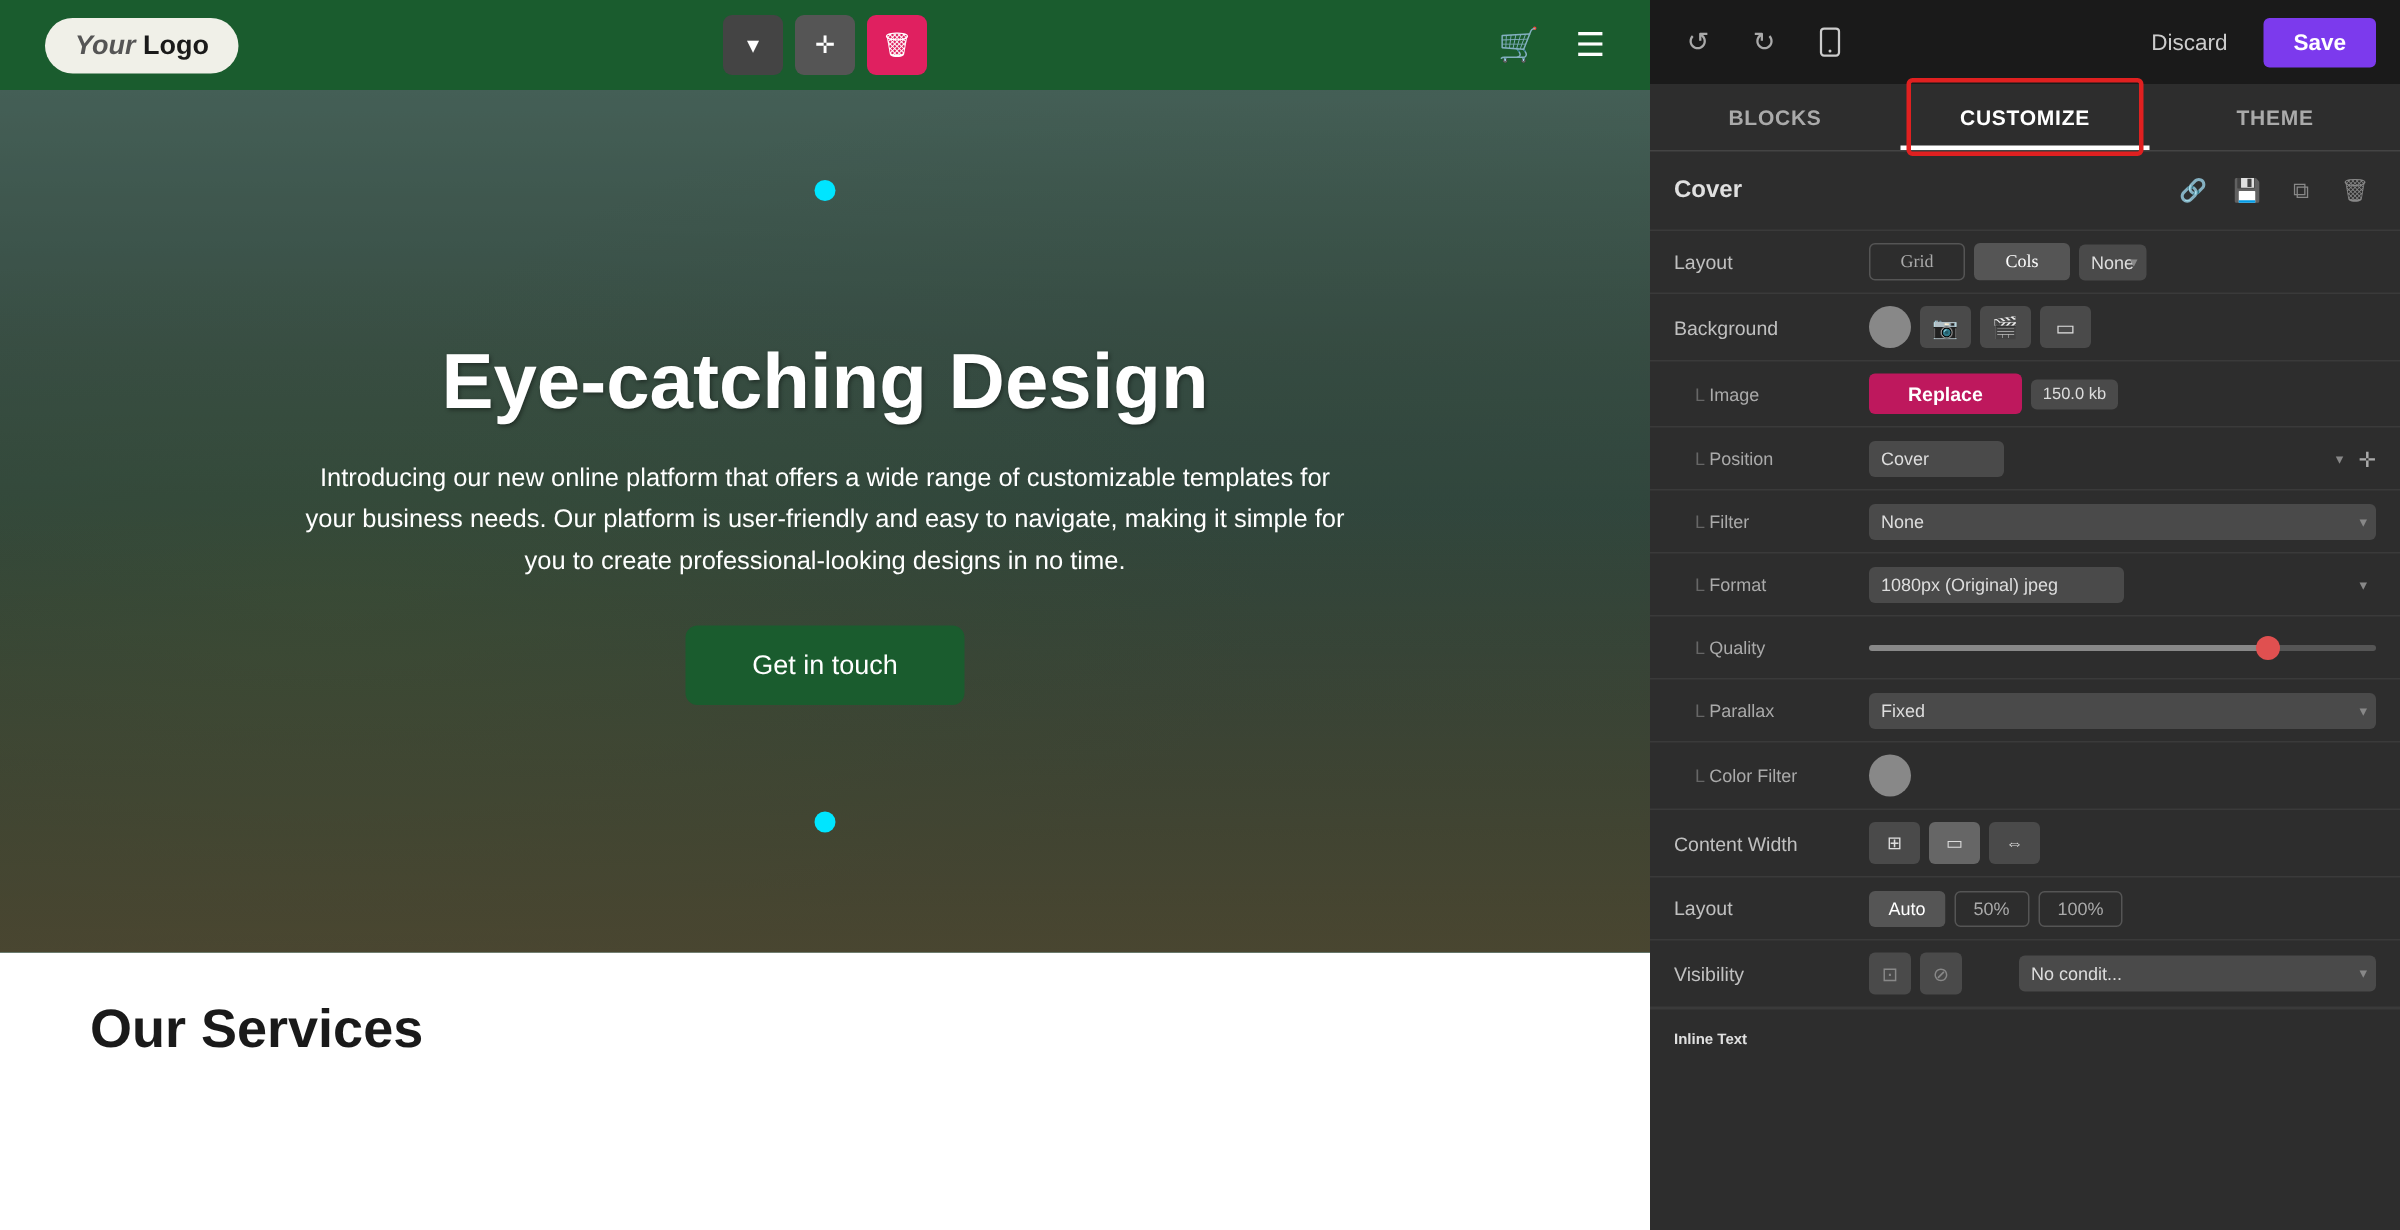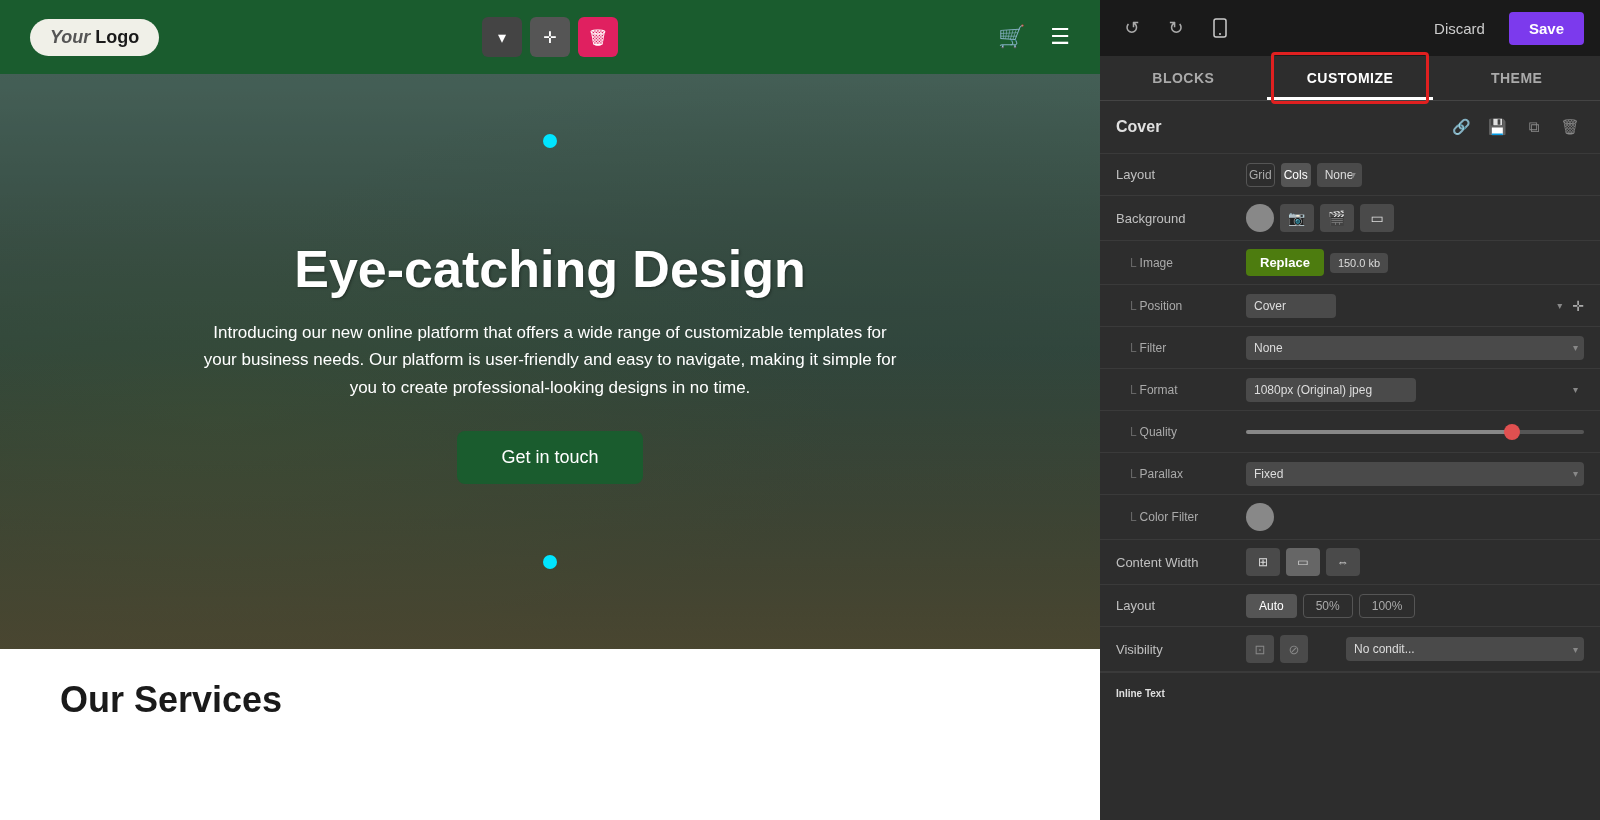--- a/index.html
+++ b/index.html
@@ -11,21 +11,21 @@
       height: 820px;
       display: flex;
       flex-direction: column;
       overflow: hidden;
       position: relative;
     }
 
     
     .site-header {
       background: #1a5c2e;
-      height: 74px;
+      height: 60px;
       display: flex;
       align-items: center;
       justify-content: space-between;
       padding: 0 30px;
       position: relative;
       z-index: 10;
     }
     .logo-oval {
       background: #f0f0e8;
       border-radius: 50px;
@@ -339,25 +339,26 @@
     }
     .prop-controls {
       display: flex;
       align-items: center;
       gap: 6px;
       flex: 1;
     }
 
     
     .layout-btn {
-      padding: 4px 2px;
+      padding: 4px 20px;
       border-radius: 4px;
       font-size: 12px;
       cursor: pointer;
       border: 1px solid transparent;
+      font-family: Liberation Serif, serif;
     }
     .layout-btn-active {
       background: #555;
       color: white;
     }
     .layout-btn-inactive {
       background: transparent;
       color: #aaa;
       border-color: #555;
     }
@@ -389,25 +390,25 @@
       display: flex;
       align-items: center;
       justify-content: center;
       cursor: pointer;
       color: #ddd;
       font-size: 14px;
     }
 
     
     .replace-btn {
-      background: #4d7c0f;
+      background: #be185d;
       color: white;
       border: none;
       border-radius: 4px;
-      padding: 6px 14px;
+      padding: 6px 26px;
       font-size: 13px;
       cursor: pointer;
       font-weight: bold;
     }
     .file-size-badge {
       background: #4a4a4a;
       color: #ddd;
       border-radius: 4px;
       padding: 4px 8px;
       font-size: 11px;

